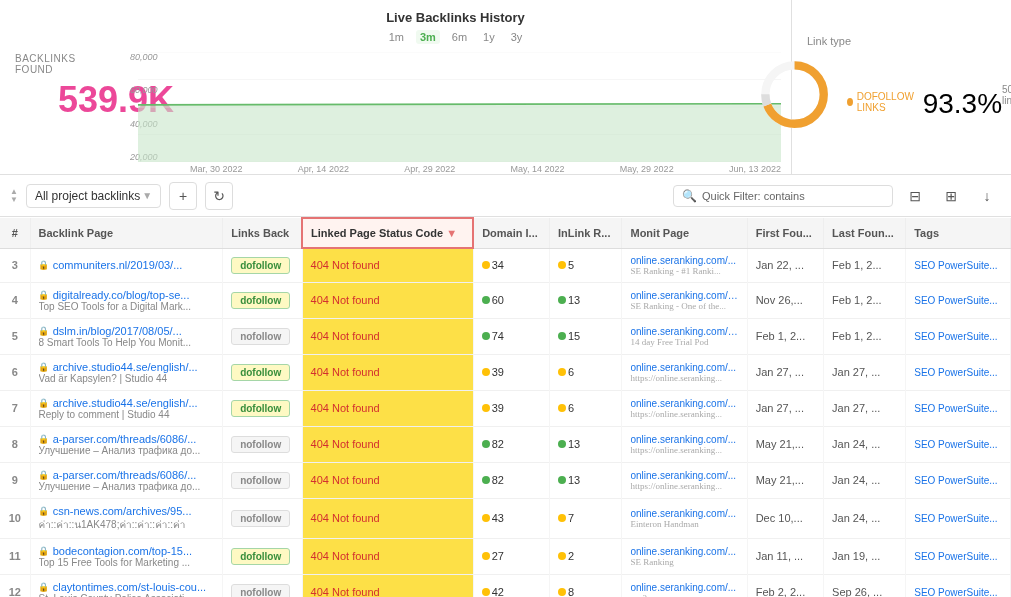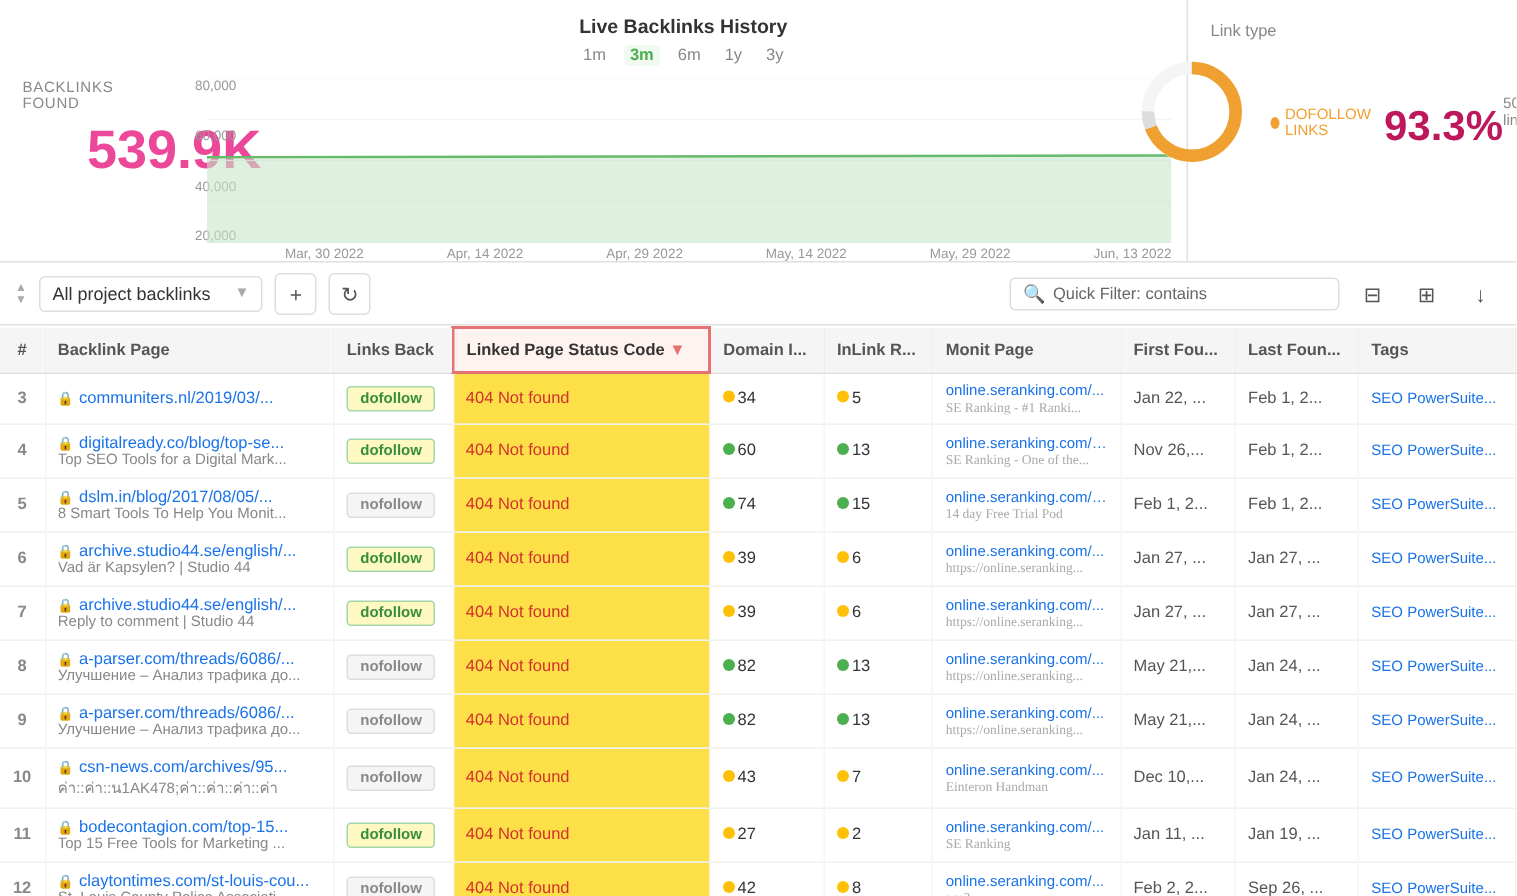--- a/index.html
+++ b/index.html
@@ -18,34 +18,34 @@
     .chart-container { position: relative; height: 110px; margin-left: 60px; }
     .chart-svg { width: 100%; height: 100%; }
     .x-labels { display: flex; justify-content: space-between; margin-left: 60px; margin-top: 2px; }
     .x-label { font-size: 9px; color: #999; }
     .y-labels { position: absolute; left: 0; top: 0; height: 110px; display: flex; flex-direction: column; justify-content: space-between; }
     .y-label { font-size: 9px; color: #999; }
     .chart-wrapper { position: relative; }
 
     
     .link-type-section { width: 220px; border-left: 1px solid #e0e0e0; padding: 15px; display: flex; flex-direction: column; align-items: center; }
-    .link-type-title { font-size: 11px; color: #888; margin-bottom: 10px; align-self: flex-start; }
+    .link-type-title { font-size: 11px; color: #888; margin-bottom: 10px; align-self: flex-start; margin-top: 20px; }
     .donut-area { display: flex; align-items: center; gap: 15px; }
     .donut-container { position: relative; width: 90px; height: 90px; }
     .donut-info { display: flex; flex-direction: row; }
     .dofollow-label { font-size: 10px; color: #f0a030; display: flex; align-items: center; gap: 4px; }
     .dofollow-dot { width: 8px; height: 8px; border-radius: 50%; background: #f0a030; }
-    .dofollow-pct { font-size: 28px; font-weight: 700; color: #be185d; margin-top: 4px; }
+    .dofollow-pct { font-size: 28px; font-weight: 400; color: #000000; margin-top: 4px; }
     .dofollow-links { font-size: 10px; color: #888; }
 
     
     .toolbar { display: flex; align-items: center; padding: 8px 10px; border-bottom: 1px solid #e0e0e0; gap: 8px; height: 42px; }
     .sort-controls { display: flex; flex-direction: column; cursor: pointer; }
     .sort-arrow { font-size: 8px; color: #aaa; line-height: 1; }
-    .project-select { display: flex; align-items: center; border: 1px solid #ddd; border-radius: 4px; padding: 4px 8px; font-size: 12px; color: #333; cursor: pointer; gap: 16px; background: #fff; }
+    .project-select { display: flex; align-items: center; border: 1px solid #ddd; border-radius: 4px; padding: 4px 8px; font-size: 12px; color: #333; cursor: pointer; gap: 2px; background: #fff; }
     .project-select-arrow { color: #aaa; font-size: 10px; }
     .toolbar-btn { width: 28px; height: 28px; border: 1px solid #ddd; border-radius: 4px; display: flex; align-items: center; justify-content: center; cursor: pointer; background: #fff; color: #555; font-size: 14px; }
     .toolbar-spacer { flex: 1; }
     .search-bar { display: flex; align-items: center; border: 1px solid #ddd; border-radius: 4px; padding: 3px 8px; gap: 5px; background: #fff; width: 220px; }
     .search-icon { color: #aaa; font-size: 12px; }
     .search-text { font-size: 11px; color: #666; }
     .toolbar-icon-btn { width: 28px; height: 28px; display: flex; align-items: center; justify-content: center; cursor: pointer; color: #555; font-size: 14px; }
 
     
     .table-container { overflow-y: auto; height: 380px; }
@@ -87,21 +87,21 @@
   <div class="chart-area">
     <div class="chart-title">Live Backlinks History</div>
     <div class="time-filters">
       <span class="time-btn">1m</span>
       <span class="time-btn active">3m</span>
       <span class="time-btn">6m</span>
       <span class="time-btn">1y</span>
       <span class="time-btn">3y</span>
     </div>
     <div class="chart-wrapper">
-      <div style="display:flex; align-items:flex-end;">
+      <div style="display:flex; align-items:flex-end;font-style:italic;">
         <div class="y-labels">
           <span class="y-label">80,000</span>
           <span class="y-label">60,000</span>
           <span class="y-label">40,000</span>
           <span class="y-label">20,000</span>
         </div>
         <div class="chart-container" style="flex:1; margin-left:8px;">
           <svg class="chart-svg" viewBox="0 0 580 100" preserveAspectRatio="none">
 
             <line x1="0" y1="0" x2="580" y2="0" stroke="#eee" stroke-width="0.5"></line>

